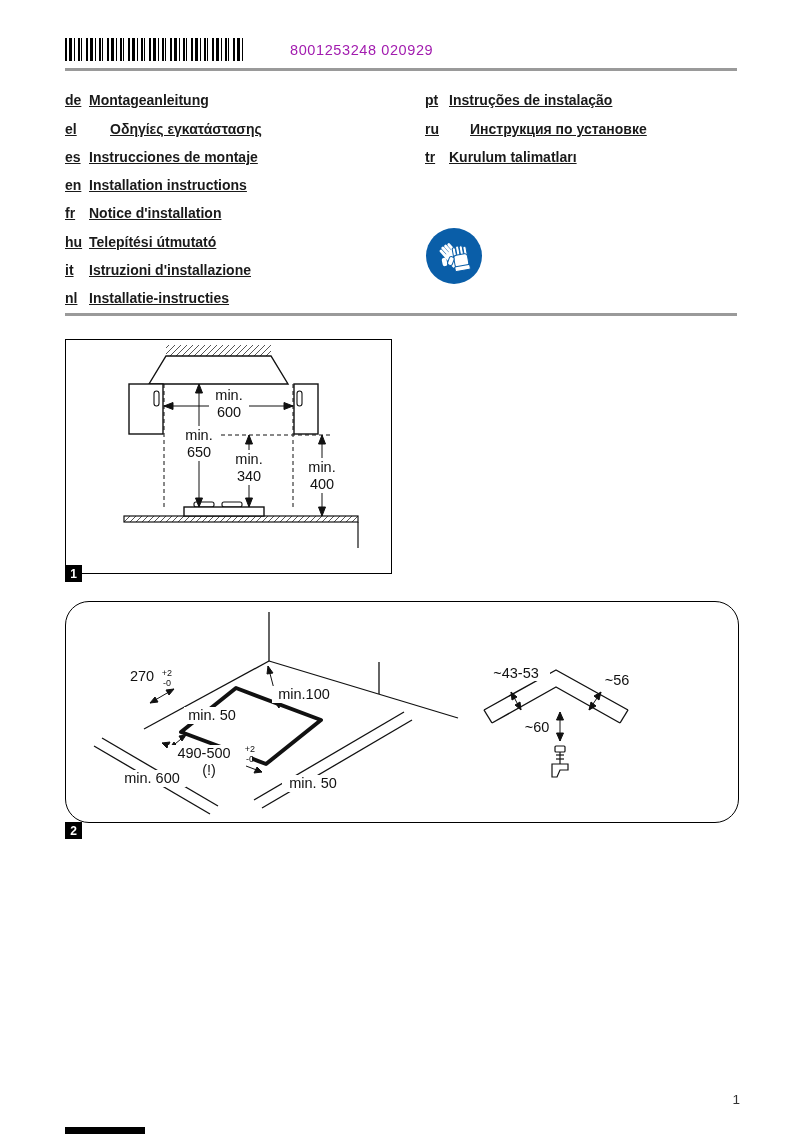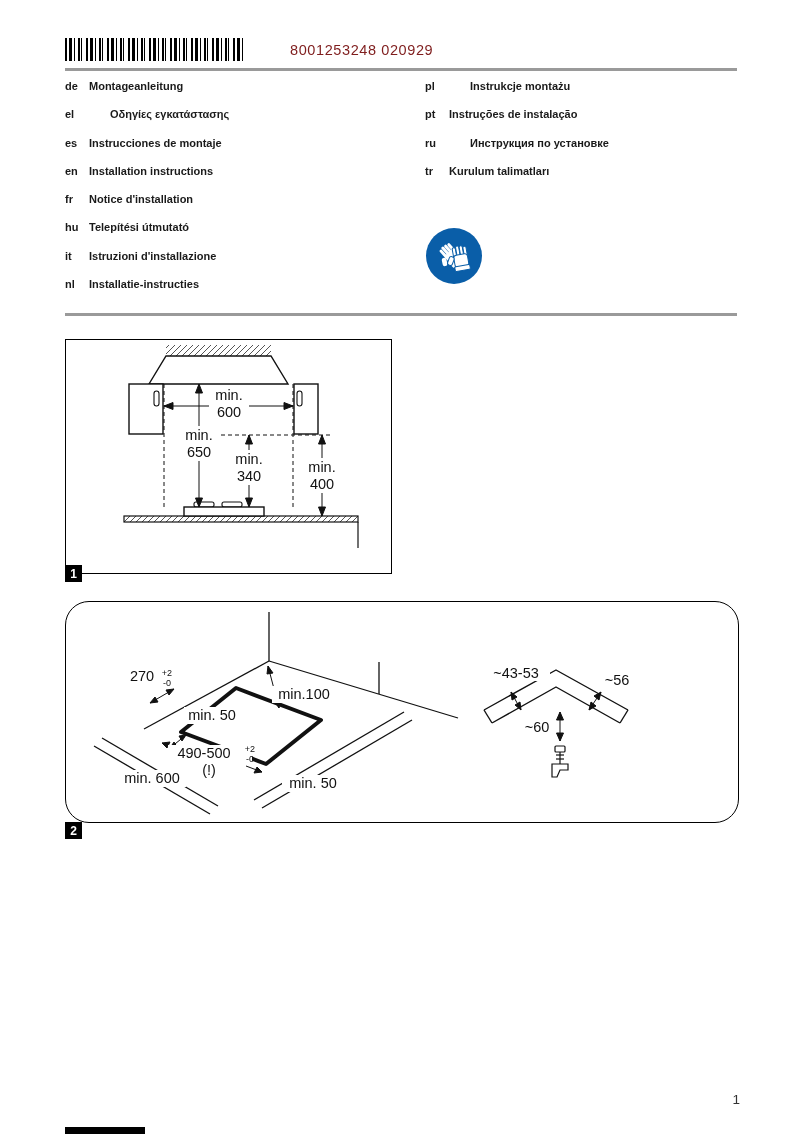--- a/index.html
+++ b/index.html
@@ -5,28 +5,28 @@
   html,body{margin:0;padding:0;background:#ffffff;}
   .page{position:relative;width:802px;height:1134px;background:#ffffff;overflow:hidden;
         font-family:"Liberation Sans",sans-serif;color:#1a1a1a;}
   .barcode{position:absolute;left:65px;top:38px;width:180px;height:23px;
     background:repeating-linear-gradient(90deg,
       #000 0 2px,#fff 2px 4px,
       #000 4px 7px,#fff 7px 9px,
       #000 9px 10px,#fff 10px 13px,
       #000 13px 15px,#fff 15px 16px,
       #000 16px 17px,#fff 17px 21px);}
-  .doc-number{position:absolute;left:290px;top:42px;font-size:14.5px;color:#7f1d1d;letter-spacing:0.6px;}
+  .doc-number{position:absolute;left:290px;top:42px;font-size:14.5px;color:#a21caf;letter-spacing:0.6px;}
   .divider{position:absolute;left:65px;width:672px;height:3px;background:#9a9a9a;}
   .divider-1{top:68px;}
   .divider-2{top:313px;}
   .lang-col{position:absolute;top:80px;}
   .lang-col-left{left:65px;width:350px;}
   .lang-col-right{left:425px;width:312px;}
-  .lang-row{height:28.3px;display:flex;align-items:flex-start;font-weight:bold;font-size:11px;}
+  .lang-row{height:28.3px;display:flex;align-items:flex-end;font-weight:bold;font-size:14px;text-decoration:underline;}
   .lang-code{display:inline-block;width:24px;flex:0 0 auto;}
   .lang-row.wide .lang-code{width:45px;}
   .safety-icon{position:absolute;left:425px;top:227px;width:58px;height:58px;}
   .figure-box{position:absolute;background:#fff;border:1.5px solid #000;margin-top:12px;}
   .figure-1{left:65px;top:327px;width:325px;height:233px;}
   .figure-2{left:65px;top:589px;width:672px;height:220px;border-radius:24px;}
   .marker{position:absolute;width:17px;height:17px;background:#000;color:#fff;
           font-size:12px;font-weight:bold;display:flex;align-items:center;justify-content:center;}
   .marker-1{left:65px;top:565px;}
   .marker-2{left:65px;top:822px;}
@@ -74,24 +74,20 @@
       <span class="lang-code">it</span>
       <span class="lang-label">Istruzioni d'installazione</span>
     </div>
     <div class="lang-row">
       <span class="lang-code">nl</span>
       <span class="lang-label">Installatie-instructies</span>
     </div>
   </div>
 
   <div class="lang-col lang-col-right">
-    <div class="lang-row wide">
-      <span class="lang-code">pl</span>
-      <span class="lang-label">Instrukcje montażu</span>
-    </div>
     <div class="lang-row">
       <span class="lang-code">pt</span>
       <span class="lang-label">Instruções de instalação</span>
     </div>
     <div class="lang-row wide">
       <span class="lang-code">ru</span>
       <span class="lang-label">Инструкция по установке</span>
     </div>
     <div class="lang-row">
       <span class="lang-code">tr</span>

